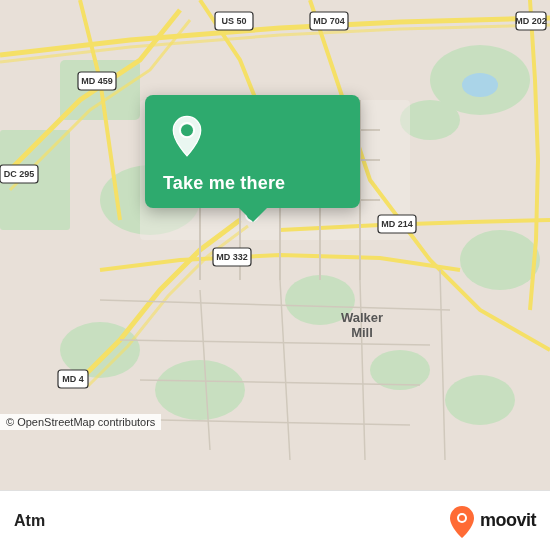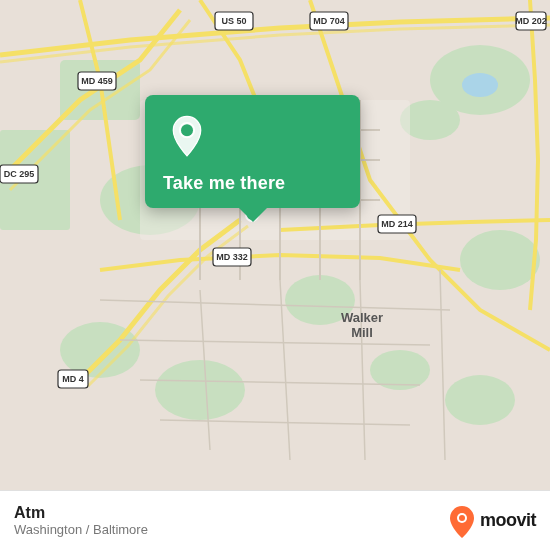--- a/index.html
+++ b/index.html
@@ -245,26 +245,28 @@
         <path d="M24 4C15.163 4 8 11.163 8 20c0 13 16 30 16 30s16-17 16-30C40 11.163 32.837 4 24 4z" fill="none" stroke="white" stroke-width="1.5"></path>
 
         <circle cx="24" cy="20" r="7" fill="#2eaa6e"></circle>
 
         <circle cx="24" cy="20" r="8.5" fill="none" stroke="white" stroke-width="2"></circle>
       </svg>
     </div>
     <span class="popup-label">Take me there</span>
   </div>
 
+  <div class="attribution-bar">
+    <span>© OpenStreetMap contributors</span>
+  </div>
 </div>
 
 <div class="bottom-bar">
   <div class="bottom-bar-left">
     <span class="bottom-title">Atm</span>
-    <span class="bottom-subtitle">Washington / Baltimore</span>
   </div>
 
   <div class="moovit-logo">
     <svg class="moovit-pin" viewBox="0 0 28 34" xmlns="http://www.w3.org/2000/svg">
       <path d="M14 2C7.373 2 2 7.373 2 14c0 9.333 12 20 12 20S26 23.333 26 14C26 7.373 20.627 2 14 2z" fill="#ff6b35"></path>
       <circle cx="14" cy="14" r="5" fill="white"></circle>
       <circle cx="14" cy="14" r="3" fill="#ff6b35"></circle>
     </svg>
     <span class="moovit-text">moovit</span>
   </div>

